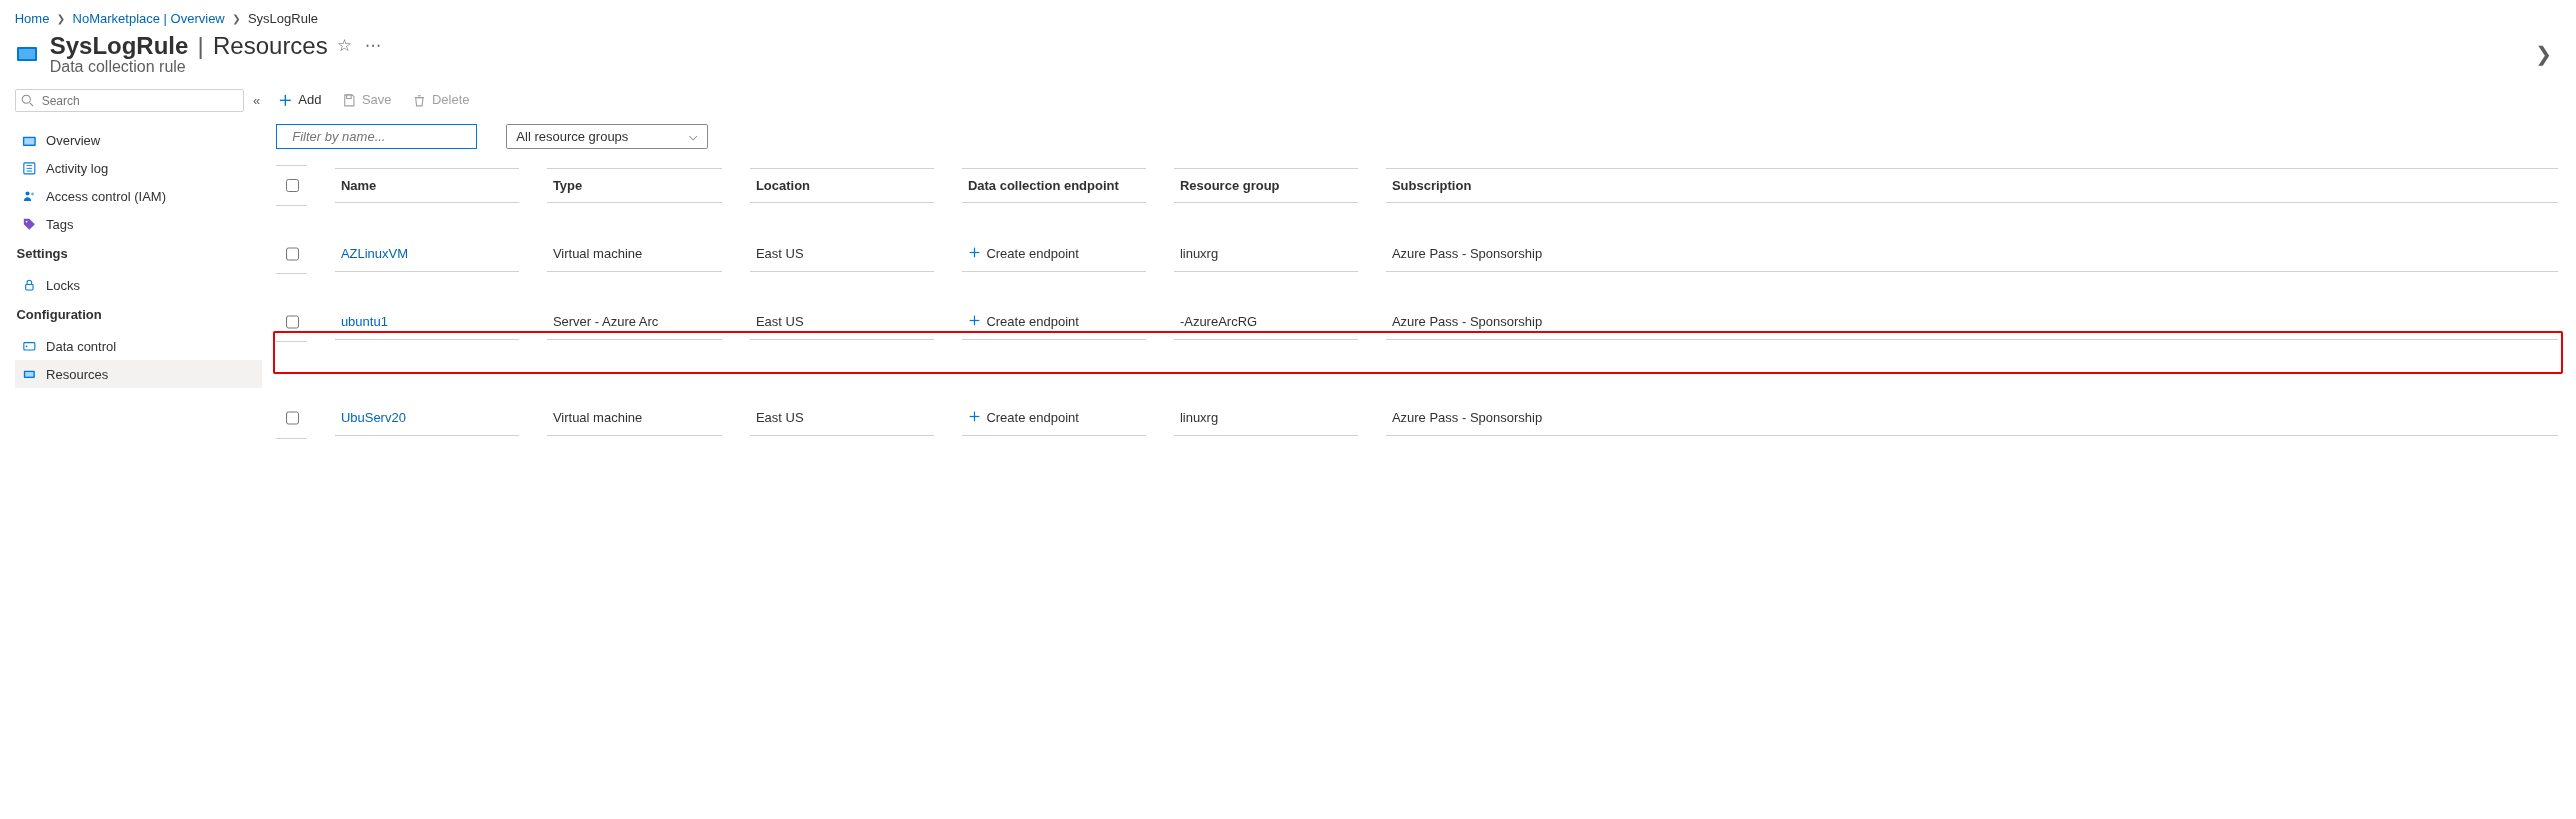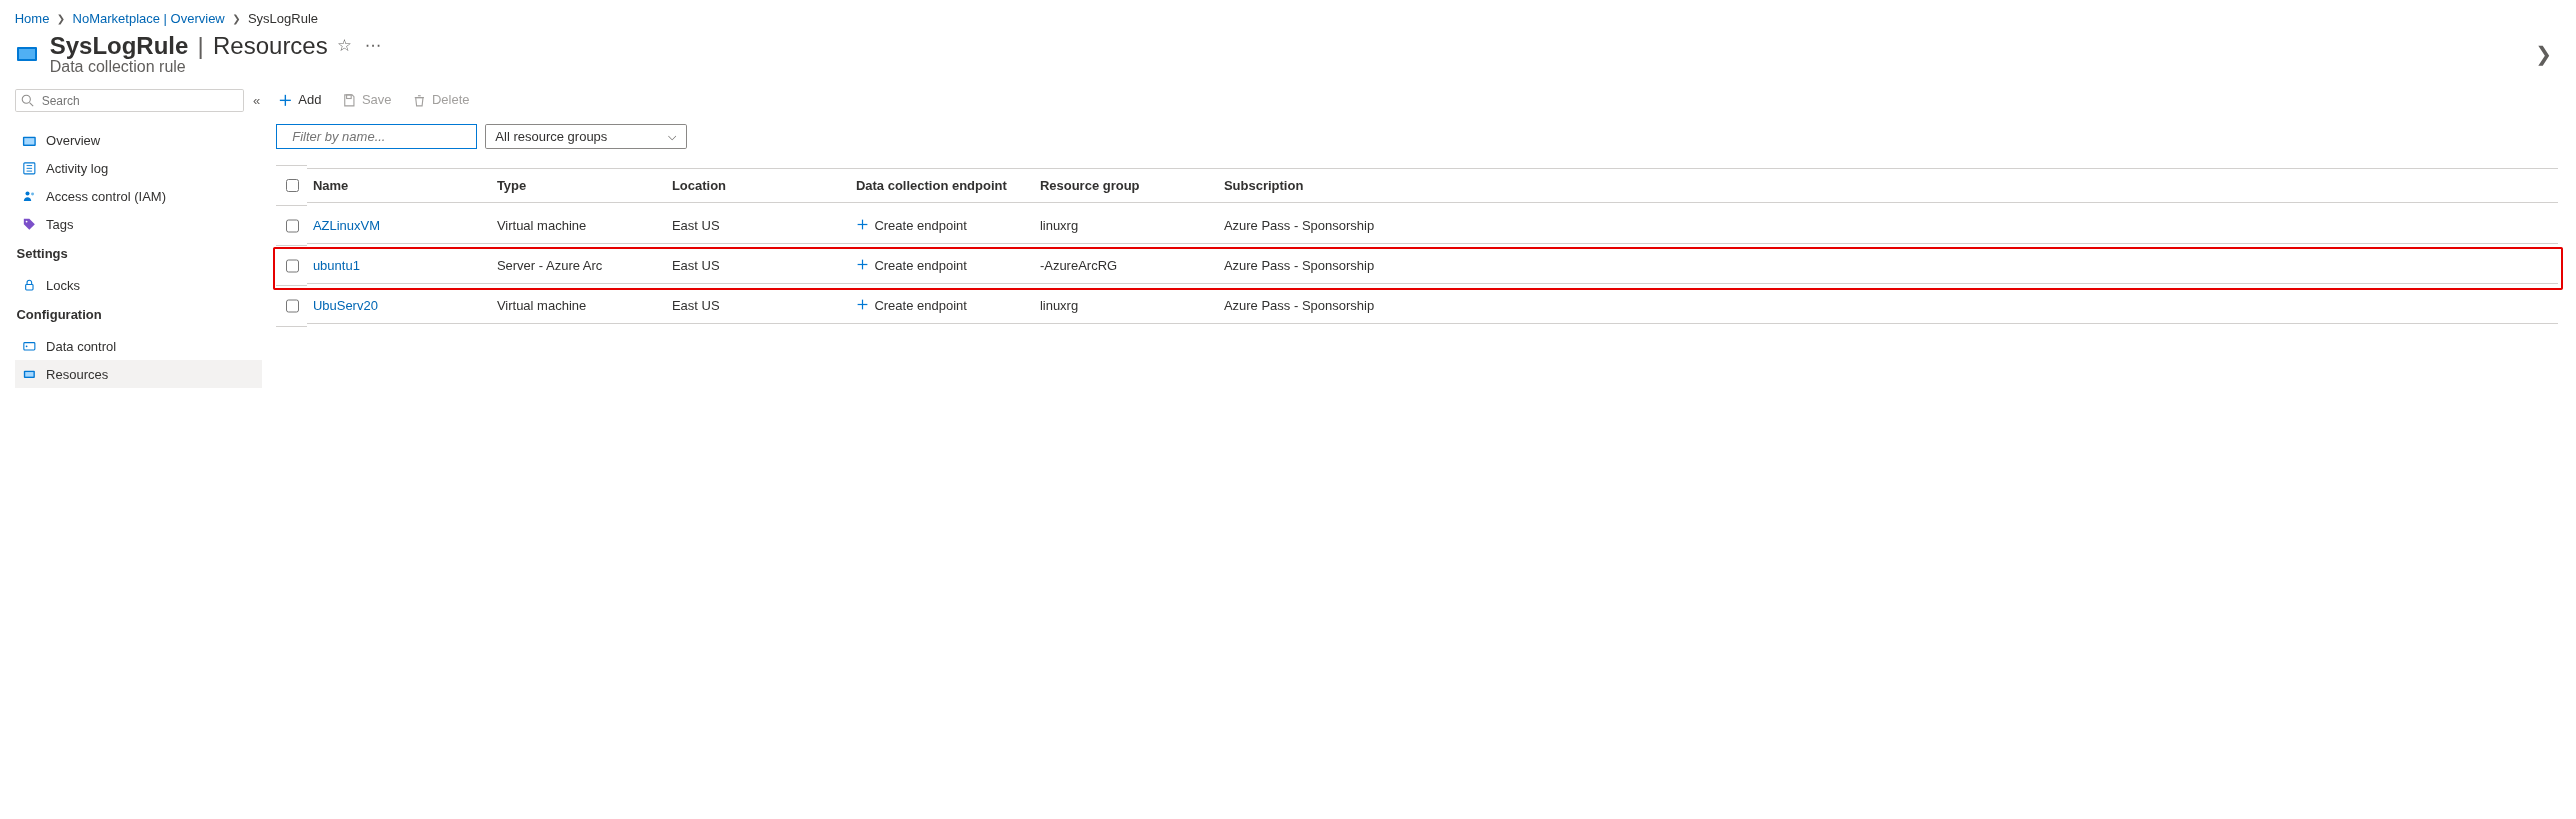--- a/index.html
+++ b/index.html
@@ -52,29 +52,29 @@
 
   
   .main{flex:1;display:flex;flex-direction:column;min-width:0;}
   .toolbar{display:flex;align-items:center;gap:16.6px;margin-bottom:13px;}
   .tb-btn{display:flex;align-items:flex-end;gap:5.5px;border:none;background:none;padding:3.7px 1.8px;font-size:13px;cursor:pointer;}
   .tb-btn.enabled{color:var(--text);}
   .tb-btn.enabled svg{stroke:var(--azure-blue);}
   .tb-btn.disabled{color:var(--disabled);cursor:default;}
   .tb-btn svg{width:14.7px;height:14.7px;}
 
-  .filter-row{display:flex;gap:8px;margin-bottom:16.6px;}
+  .filter-row{display:flex;gap:29px;margin-bottom:16.6px;}
   .name-filter{display:flex;align-items:center;border:1.8px solid var(--azure-blue);border-radius:0;padding:2.8px 7.4px;width:184px;}
   .name-filter input{border:none;outline:none;flex:1;font-size:13px;color:var(--text-light);font-style:italic;}
   .name-filter svg{margin-right:5.5px;opacity:.7;}
   .rg-dropdown{display:flex;align-items:center;justify-content:space-between;border:0.9px solid #8a8886;border-radius:1.8px;padding:3.7px 9.2px;width:181px;font-size:13px;cursor:pointer;}
   .rg-dropdown .chev{font-size:11px;color:var(--text-light);}
 
   
-  .tbl{display:grid;grid-template-columns:31px 184px 175px 184px 184px 184px 1fr;align-items:center;}
+  .tbl{display:grid;grid-template-columns:31px 184px 175px 184px 184px 184px 1fr;align-items:center;gap:28px;}
   .tbl .th{font-weight:600;padding:9.2px 5.5px;border-top:0.9px solid var(--border);border-bottom:0.9px solid var(--border);}
   .tbl .td{padding:9.2px 5.5px;border-bottom:0.9px solid var(--border);}
   .tbl .chk{display:flex;align-items:center;justify-content:center;}
   .tbl .chk input{width:14.7px;height:14.7px;accent-color:var(--azure-blue);}
   .row-link{color:var(--link);text-align:right;}
   .create-ep{display:flex;align-items:flex-start;gap:5.5px;color:var(--text);}
   .create-ep svg{stroke:var(--azure-blue);}
 </style>
 </head>
 <body>

